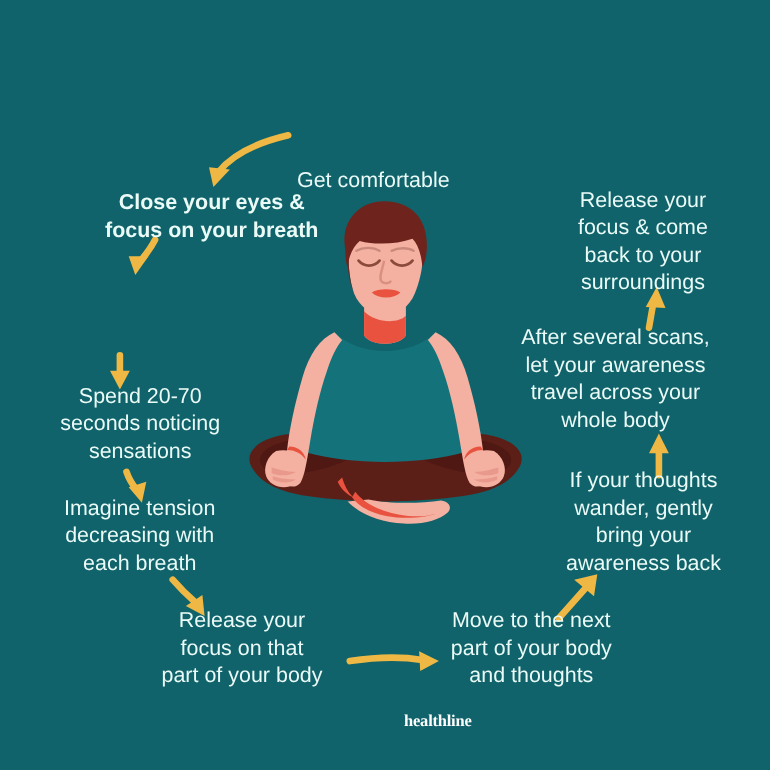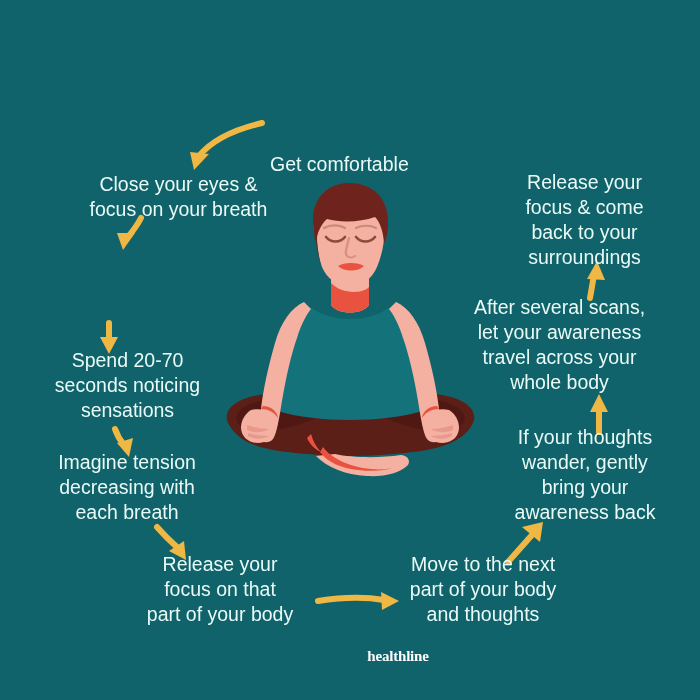--- a/index.html
+++ b/index.html
@@ -207,21 +207,21 @@
       <polygon points="186,560 184,541 169,551"></polygon>
       <polygon points="399,601 381,592 382,610"></polygon>
       <polygon points="543,522 522,527 540,542"></polygon>
       <polygon points="599,394 590,412 608,412"></polygon>
       <polygon points="597,261 587,279 605,280"></polygon>
     </g>
   </svg>
 
   <div class="step ta-l" style="left:270px; top:124px; width:220px;margin-top:28px;">Get comfortable</div>
 
-  <div class="step ta-c" style="left:56px; top:172px; width:245px;">Close your eyes &amp;
+  <div class="step ta-c" style="left:70px; top:172px; width:245px;font-weight:bold;">Close your eyes &amp;
 focus on your breath</div>
 
 
   <div class="step ta-c" style="left:20px; top:348px; width:215px;">Spend 20-70
 seconds noticing
 sensations</div>
 
   <div class="step ta-c" style="left:22px; top:450px; width:210px;">Imagine tension
 decreasing with
 each breath</div>

